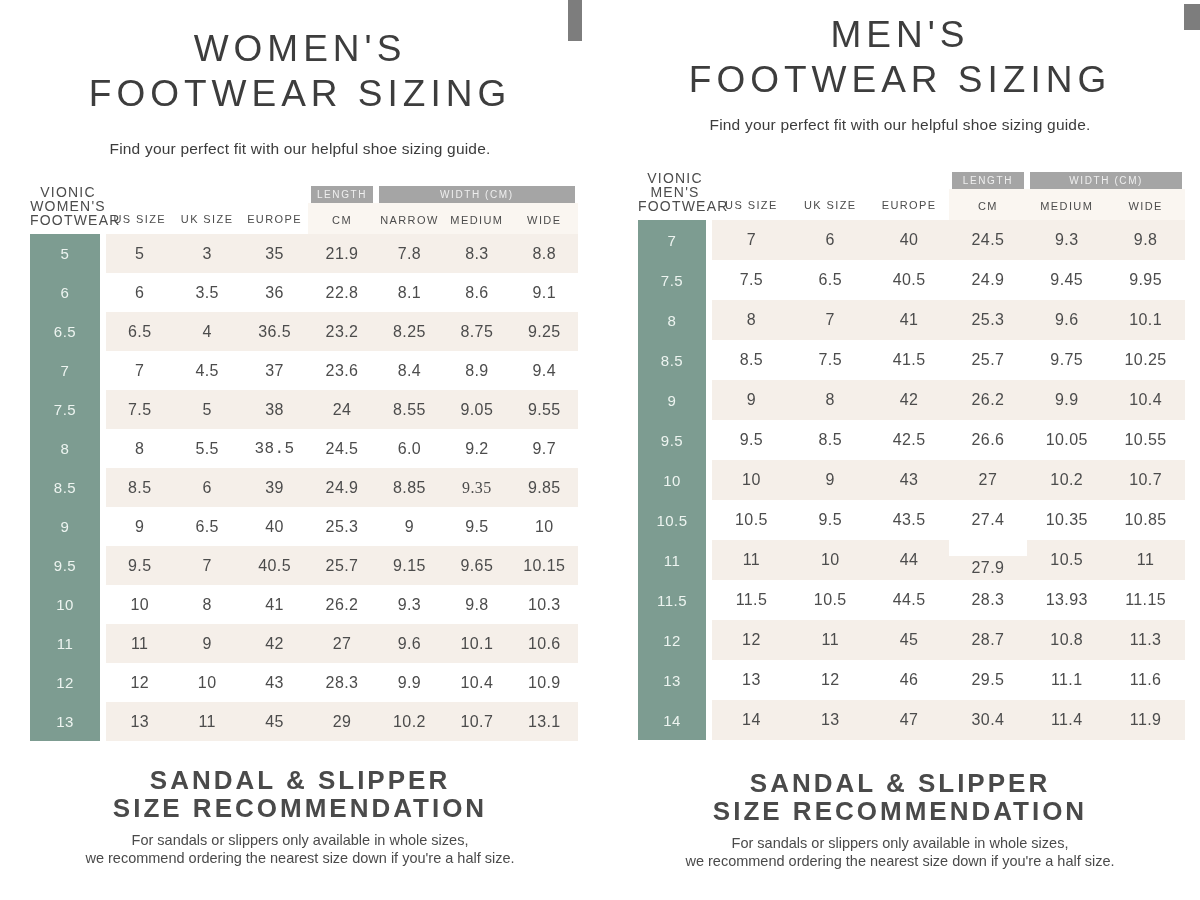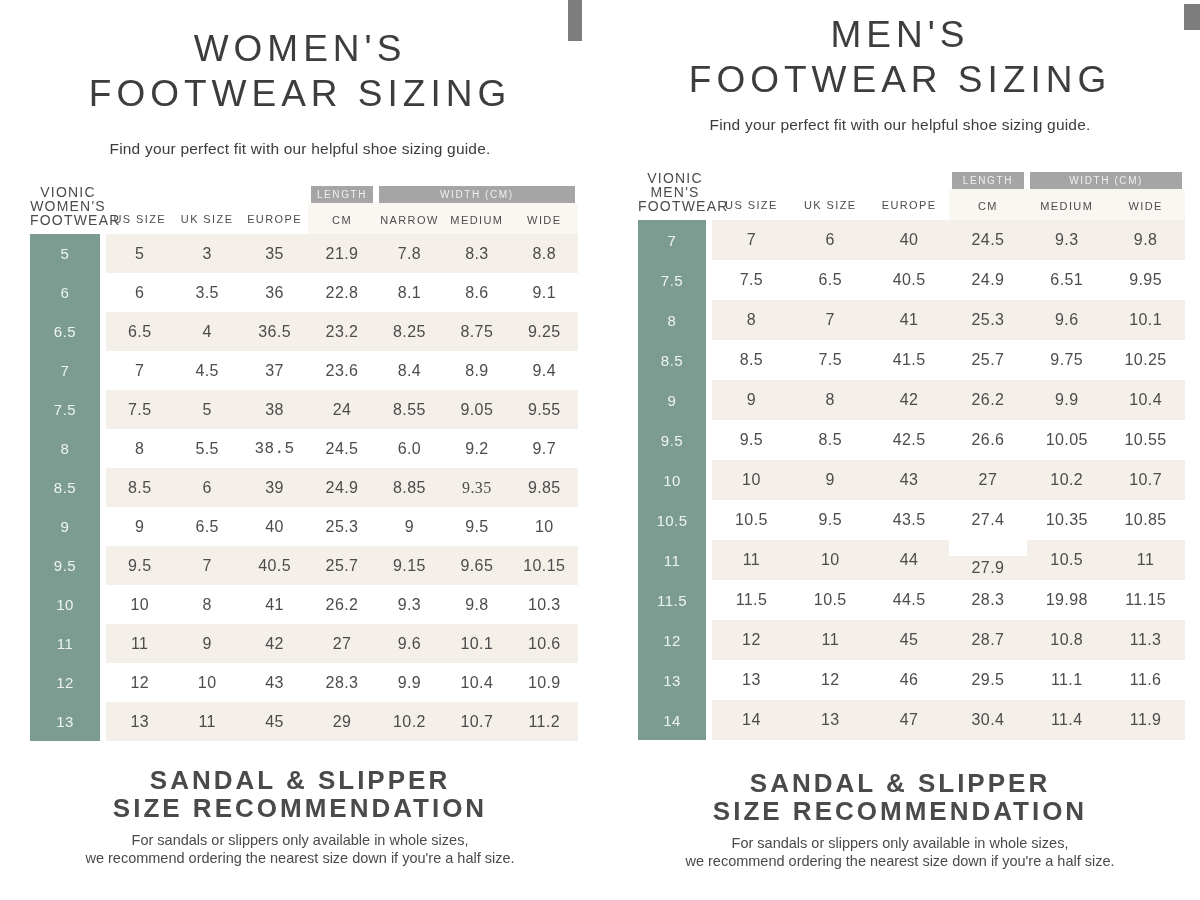--- a/index.html
+++ b/index.html
@@ -261,21 +261,21 @@
         <div class="cell data" style="grid-row: 14;">9.9</div>
         <div class="cell data" style="grid-row: 14;">10.4</div>
         <div class="cell data" style="grid-row: 14;">10.9</div>
         <div class="cell size" style="grid-row: 15;">13</div>
         <div class="cell data stripe" style="grid-row: 15;">13</div>
         <div class="cell data stripe" style="grid-row: 15;">11</div>
         <div class="cell data stripe" style="grid-row: 15;">45</div>
         <div class="cell data stripe" style="grid-row: 15;">29</div>
         <div class="cell data stripe" style="grid-row: 15;">10.2</div>
         <div class="cell data stripe" style="grid-row: 15;">10.7</div>
-        <div class="cell data stripe" style="grid-row: 15;">11.2</div>
+        <div class="cell data stripe" style="grid-row: 15;">13.1</div>
       </div>
 
     <h2 class="footer-heading">
       <div>SANDAL &amp; SLIPPER</div>
       <div>SIZE RECOMMENDATION</div>
     </h2>
     <p class="footer-text">
       <span>For sandals or slippers only available in whole sizes,</span><br>
       <span>we recommend ordering the nearest size down if you're a half size.</span>
     </p>
@@ -307,21 +307,21 @@
         <div class="cell data stripe" style="grid-row: 3;">6</div>
         <div class="cell data stripe" style="grid-row: 3;">40</div>
         <div class="cell data stripe" style="grid-row: 3;">24.5</div>
         <div class="cell data stripe" style="grid-row: 3;">9.3</div>
         <div class="cell data stripe" style="grid-row: 3;">9.8</div>
         <div class="cell size" style="grid-row: 4;">7.5</div>
         <div class="cell data" style="grid-row: 4;">7.5</div>
         <div class="cell data" style="grid-row: 4;">6.5</div>
         <div class="cell data" style="grid-row: 4;">40.5</div>
         <div class="cell data" style="grid-row: 4;">24.9</div>
-        <div class="cell data" style="grid-row: 4;">6.51</div>
+        <div class="cell data" style="grid-row: 4;">9.45</div>
         <div class="cell data" style="grid-row: 4;">9.95</div>
         <div class="cell size" style="grid-row: 5;">8</div>
         <div class="cell data stripe" style="grid-row: 5;">8</div>
         <div class="cell data stripe" style="grid-row: 5;">7</div>
         <div class="cell data stripe" style="grid-row: 5;">41</div>
         <div class="cell data stripe" style="grid-row: 5;">25.3</div>
         <div class="cell data stripe" style="grid-row: 5;">9.6</div>
         <div class="cell data stripe" style="grid-row: 5;">10.1</div>
         <div class="cell size" style="grid-row: 6;">8.5</div>
         <div class="cell data" style="grid-row: 6;">8.5</div>
@@ -363,21 +363,21 @@
         <div class="cell data stripe" style="grid-row: 11;">10</div>
         <div class="cell data stripe" style="grid-row: 11;">44</div>
         <div class="cell data stripe" style="grid-row: 11; margin-top: 16px;">27.9</div>
         <div class="cell data stripe" style="grid-row: 11;">10.5</div>
         <div class="cell data stripe" style="grid-row: 11;">11</div>
         <div class="cell size" style="grid-row: 12;">11.5</div>
         <div class="cell data" style="grid-row: 12;">11.5</div>
         <div class="cell data" style="grid-row: 12;">10.5</div>
         <div class="cell data" style="grid-row: 12;">44.5</div>
         <div class="cell data" style="grid-row: 12;">28.3</div>
-        <div class="cell data" style="grid-row: 12;">19.98</div>
+        <div class="cell data" style="grid-row: 12;">13.93</div>
         <div class="cell data" style="grid-row: 12;">11.15</div>
         <div class="cell size" style="grid-row: 13;">12</div>
         <div class="cell data stripe" style="grid-row: 13;">12</div>
         <div class="cell data stripe" style="grid-row: 13;">11</div>
         <div class="cell data stripe" style="grid-row: 13;">45</div>
         <div class="cell data stripe" style="grid-row: 13;">28.7</div>
         <div class="cell data stripe" style="grid-row: 13;">10.8</div>
         <div class="cell data stripe" style="grid-row: 13;">11.3</div>
         <div class="cell size" style="grid-row: 14;">13</div>
         <div class="cell data" style="grid-row: 14;">13</div>

